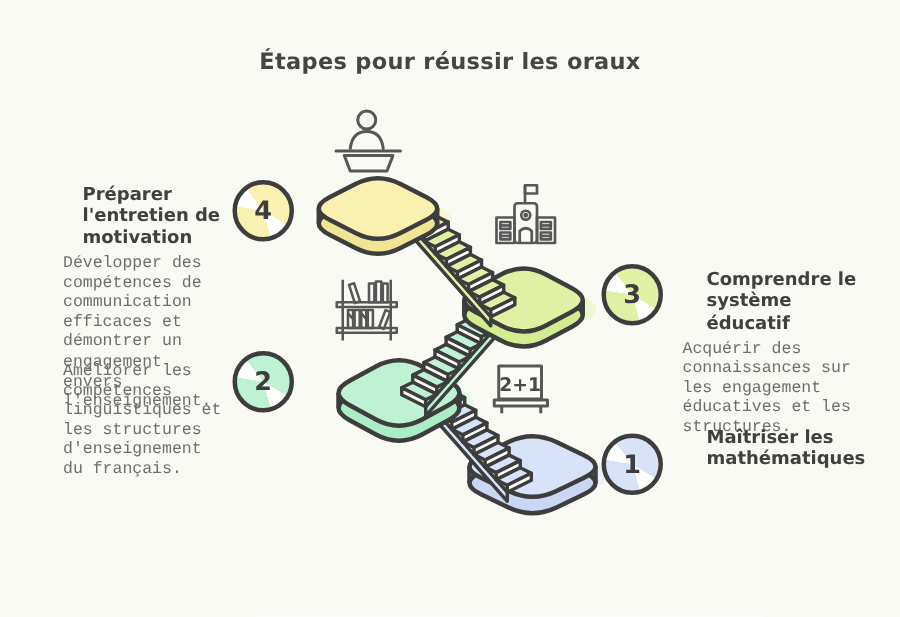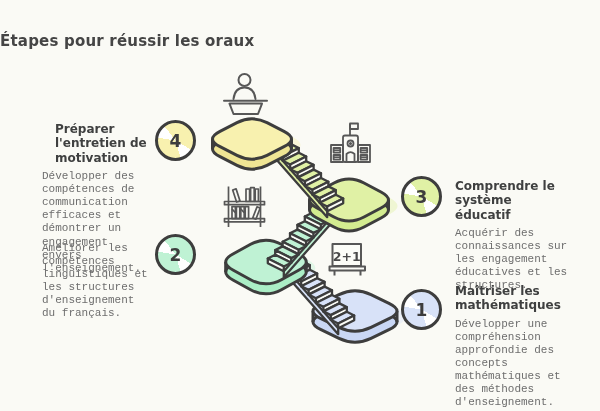--- a/index.html
+++ b/index.html
@@ -3,35 +3,35 @@
 <meta charset="utf-8">
 <style>
   html,body{margin:0;padding:0;}
   body{font-family:"DejaVu Sans",sans-serif;}
   #canvas{
     position:relative;width:600px;height:411px;overflow:hidden;
     background:#FAFAF5;
   }
   .title{
     position:absolute;left:0;top:32px;width:100%;
-    text-align:left;font-size:15px;font-weight:bold;color:#454545;
+    text-align:center;font-size:15px;font-weight:bold;color:#454545;
     letter-spacing:.2px;
   }
   .step-text{position:absolute;}
   .step-text .h{
     font-size:12px;font-weight:bold;color:#3F4040;line-height:1.2;
   }
   .step-text .d{
     font-size:11px;color:#6E6E6E;line-height:1.19;margin-top:5px;font-family:Liberation Mono, monospace;
   }
   .left-col{text-align:left;}
   .left-col .h{width:95px;margin-left:auto;}
   .left-col .d{width:108px;margin-left:auto;}
   .right-col{text-align:left;}
-  .right-col .h{width:100px;}
+  .right-col .h{width:100px;margin-left:16px;}
   .right-col .d{width:118px;}
   #t4{left:25px;top:122px;width:125px;}
   #t2{left:25px;top:237px;width:125px;}
   #t3{left:455px;top:179px;width:125px;}
   #t1{left:455px;top:284px;width:130px;}
   .num-circle{
     position:absolute;width:35px;height:35px;border-radius:50%;
     border:3.5px solid #3D3D3D;display:flex;align-items:center;justify-content:center;
     font-size:17px;font-weight:bold;color:#3D3D3D;box-sizing:content-box;
   }
@@ -185,21 +185,20 @@
     <div class="d">Améliorer les compétences linguistiques et les structures d'enseignement du français.</div>
   </div>
 
   <div id="t3" class="step-text right-col">
     <div class="h">Comprendre le système éducatif</div>
     <div class="d">Acquérir des connaissances sur les engagement éducatives et les structures.</div>
   </div>
 
   <div id="t1" class="step-text right-col">
     <div class="h">Maîtriser les mathématiques</div>
-    <div class="d">Développer une compréhension approfondie des concepts mathématiques et des méthodes d'enseignement.</div>
   </div>
 
   <div id="c4" class="num-circle" style="background: conic-gradient(from 20deg, rgb(248, 241, 175) 0deg, rgb(248, 241, 175) 28%, rgb(255, 255, 255) 28%, rgb(255, 255, 255) 40%, rgb(248, 241, 175) 40%, rgb(248, 241, 175) 72%, rgb(255, 255, 255) 72%, rgb(255, 255, 255) 84%, rgb(248, 241, 175) 84%, rgb(248, 241, 175) 100%);">
     <span>4</span>
   </div>
   <div id="c2" class="num-circle" style="background: conic-gradient(from 20deg, rgb(191, 242, 212) 0deg, rgb(191, 242, 212) 28%, rgb(255, 255, 255) 28%, rgb(255, 255, 255) 40%, rgb(191, 242, 212) 40%, rgb(191, 242, 212) 72%, rgb(255, 255, 255) 72%, rgb(255, 255, 255) 84%, rgb(191, 242, 212) 84%, rgb(191, 242, 212) 100%);">
     <span>2</span>
   </div>
   <div id="c3" class="num-circle" style="background: conic-gradient(from 20deg, rgb(224, 241, 165) 0deg, rgb(224, 241, 165) 28%, rgb(255, 255, 255) 28%, rgb(255, 255, 255) 40%, rgb(224, 241, 165) 40%, rgb(224, 241, 165) 72%, rgb(255, 255, 255) 72%, rgb(255, 255, 255) 84%, rgb(224, 241, 165) 84%, rgb(224, 241, 165) 100%);">
     <span>3</span>

